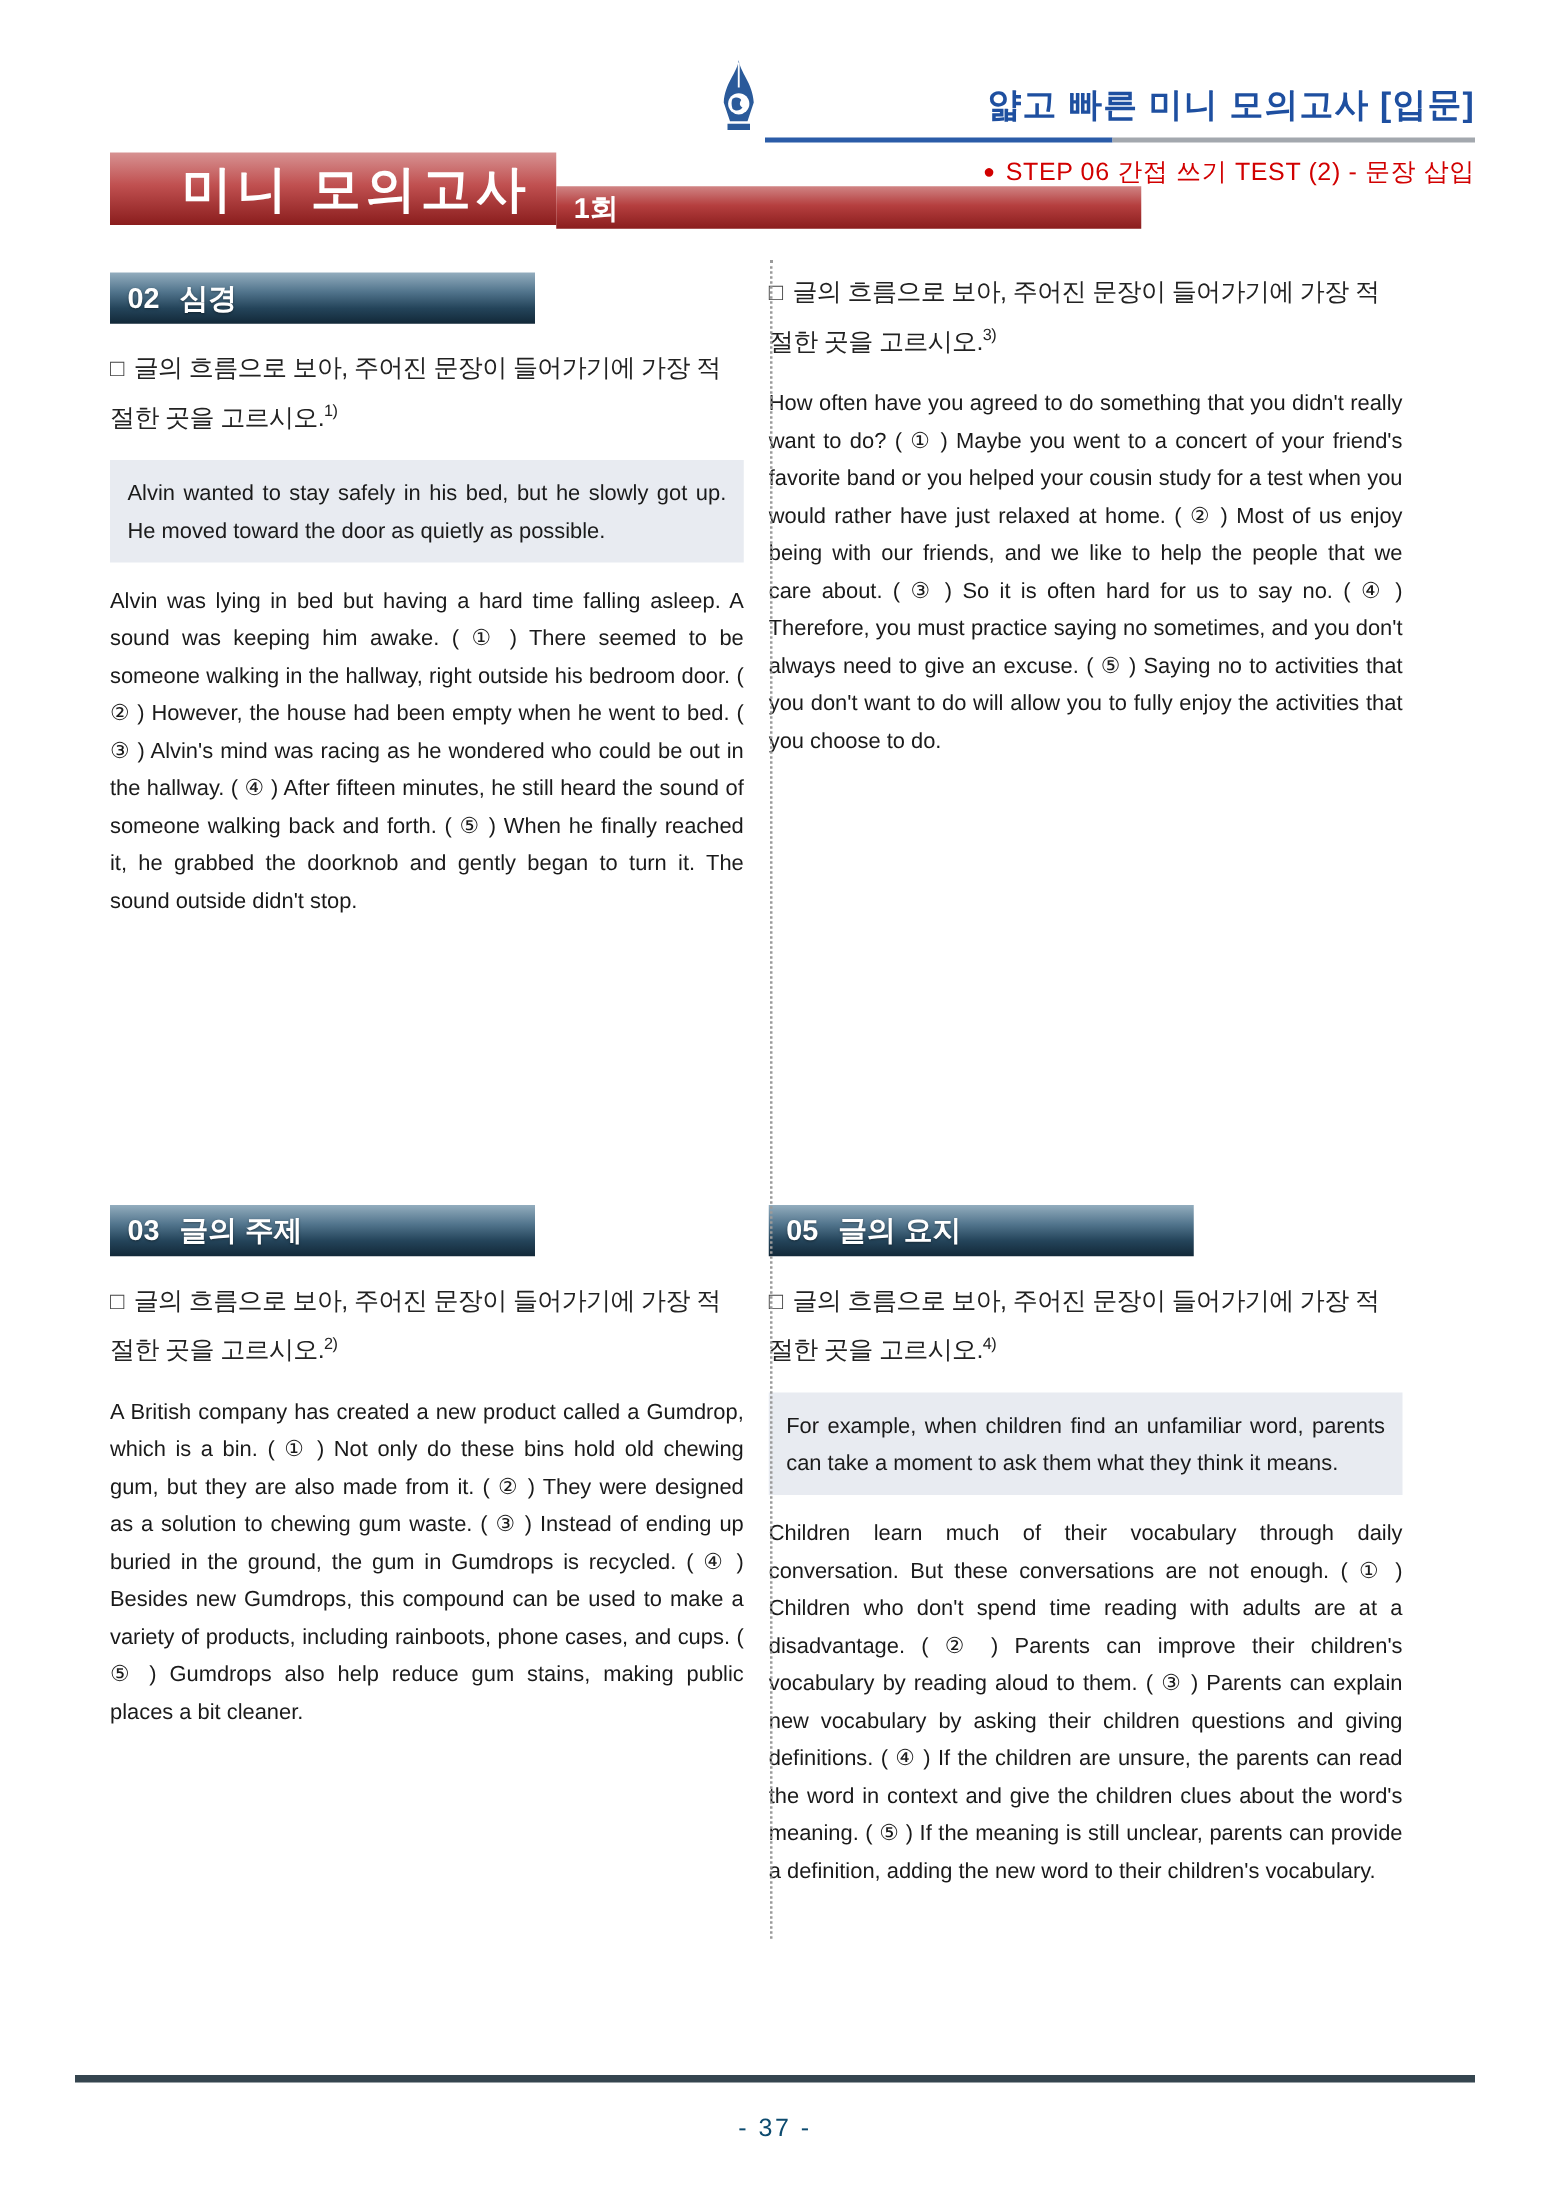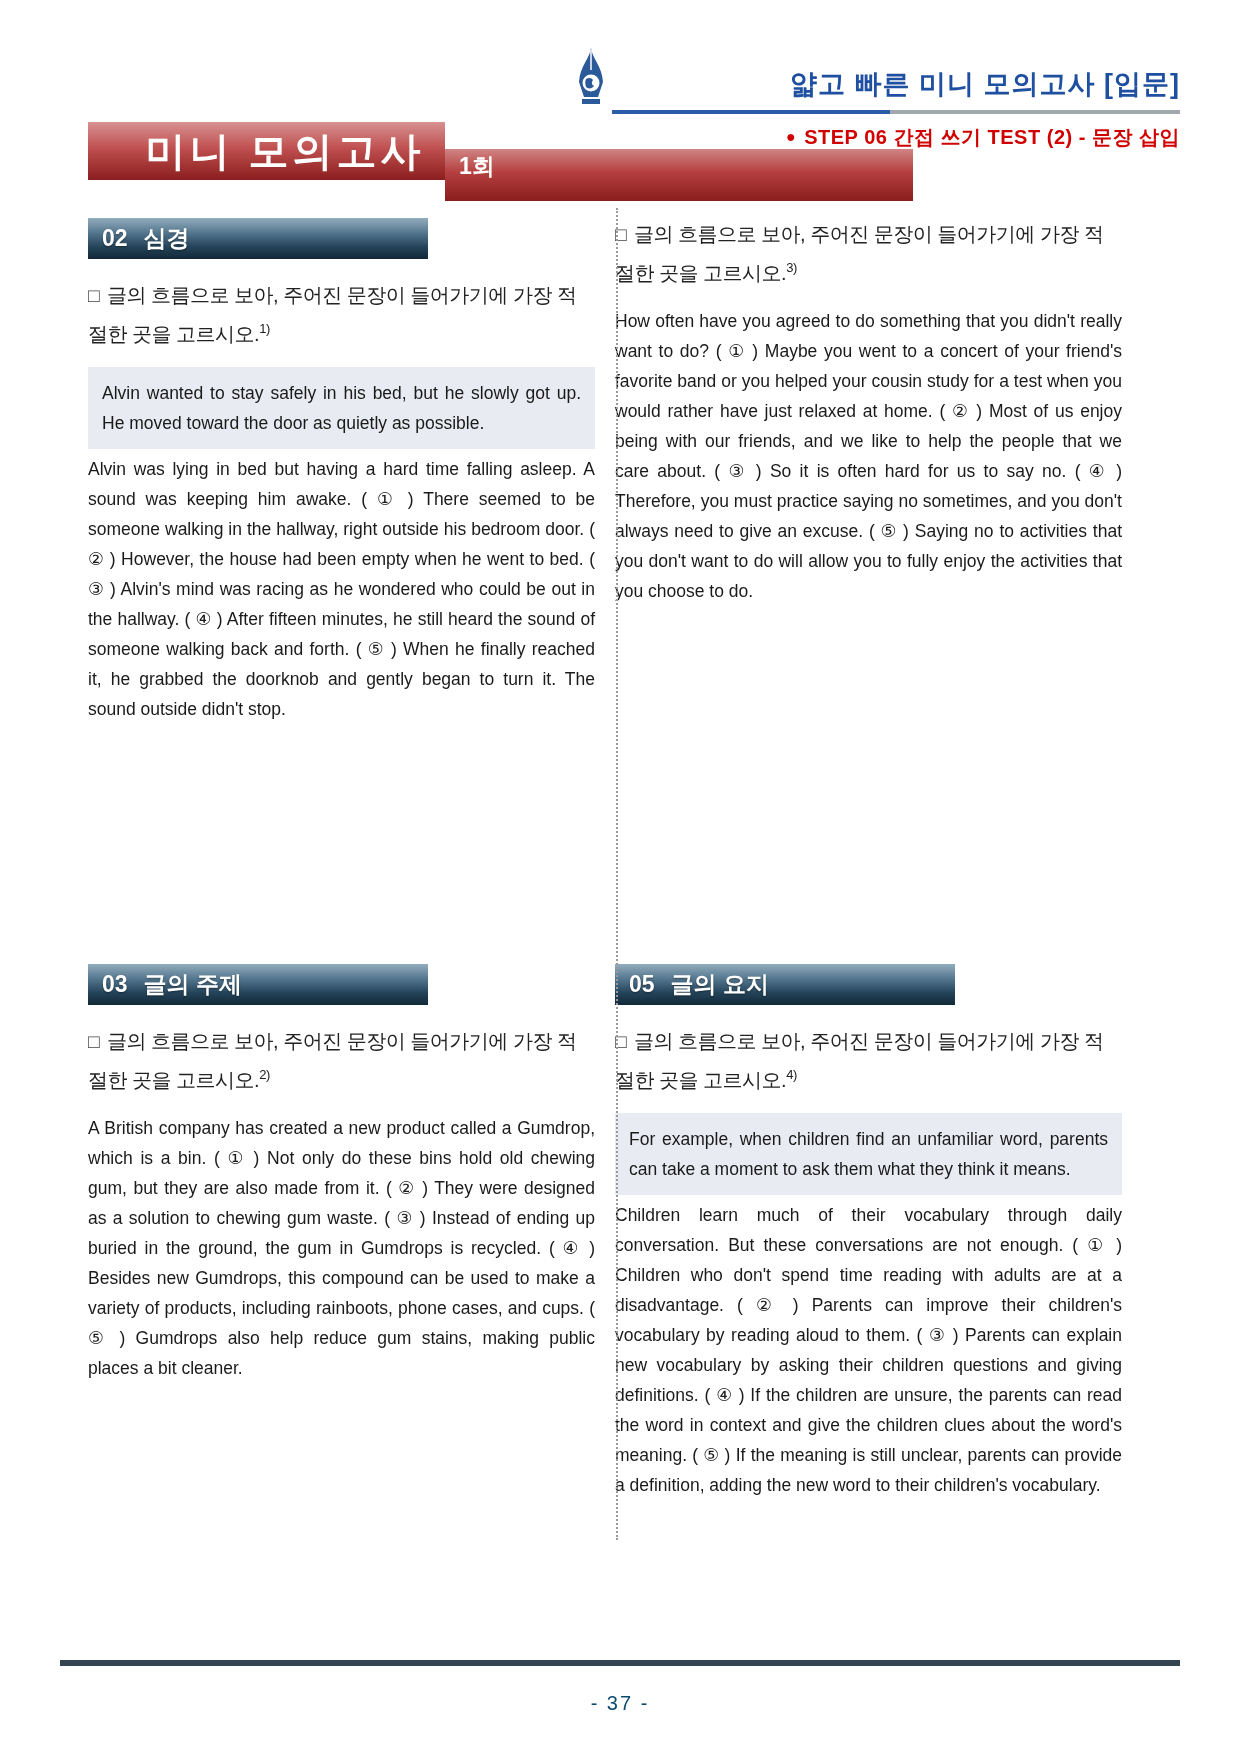--- a/index.html
+++ b/index.html
@@ -18,33 +18,33 @@
   }
   .pen-logo { position:absolute; top:48px; left:572px; }
   .header-rule {
     position:absolute; top:110px; left:612px; width:568px; height:4px;
     display:flex;
   }
   .header-rule .blue-seg { width:49%; height:100%; background:#2b5ca8; }
   .header-rule .gray-seg { flex:1; height:100%; background:#a3a8ae; }
   .step-line {
     position:absolute; top:124px; right:60px;
-    font-size:20px; font-weight:bold; color:#d10000; letter-spacing:0.5px;
+    font-size:20px; font-weight:normal; color:#d10000; letter-spacing:0.5px;
   }
   .step-line .bullet { font-size:16px; margin-right:8px; vertical-align:2px; }
 
   
   .title-box {
     position:absolute; top:122px; left:88px; width:357px; height:58px;
     background:linear-gradient(180deg,#d79292 0%,#c05050 45%,#8a1d1d 100%);
     color:#ffffff; font-size:40px; font-weight:bold; letter-spacing:4px;
     display:flex; align-items:center; justify-content:center;padding-left:37px;
   }
   .round-bar {
-    position:absolute; top:149px; left:445px; width:468px; height:52px;
+    position:absolute; top:149px; left:445px; width:468px; height:34px;
     background:linear-gradient(180deg,#d08484 0%,#b53f3f 45%,#8a1d1d 100%);
     color:#ffffff; font-size:23px; font-weight:bold;
     line-height:34px; padding-left:14px;
   }
 
   
   .columns {
     position:absolute; top:218px; left:88px; width:1059px;
     display:grid; grid-template-columns:507px 507px; grid-template-rows:726px auto;
     column-gap:45px; grid-auto-flow:column;gap:20px;
@@ -62,21 +62,21 @@
     display:flex; align-items:center; gap:16px; padding-left:14px;
     text-shadow:0 1px 2px rgba(0,0,0,0.4);
   }
   .q-instruction {
     font-size:20px; line-height:33px; color:#222222;
     margin-bottom:16px; letter-spacing:-0.5px;
   }
   .q-instruction .checkbox { color:#444; margin-right:8px; font-size:19px; }
   .q-instruction sup { font-size:13px; }
   .given-box {
-    background:#e8ebf1; padding:11px 14px; margin-bottom:5px;
+    background:#e8ebf1; padding:11px 14px; margin-bottom:15px;
     font-size:17.5px; line-height:30px; text-align:justify; color:#1a1a1a;
   }
   .passage {
     font-size:17.5px; line-height:30px; text-align:justify; color:#1a1a1a;
   }
 
   
   .footer-rule {
     position:absolute; top:1660px; left:60px; right:60px; height:6px;
     background:#35454f;

